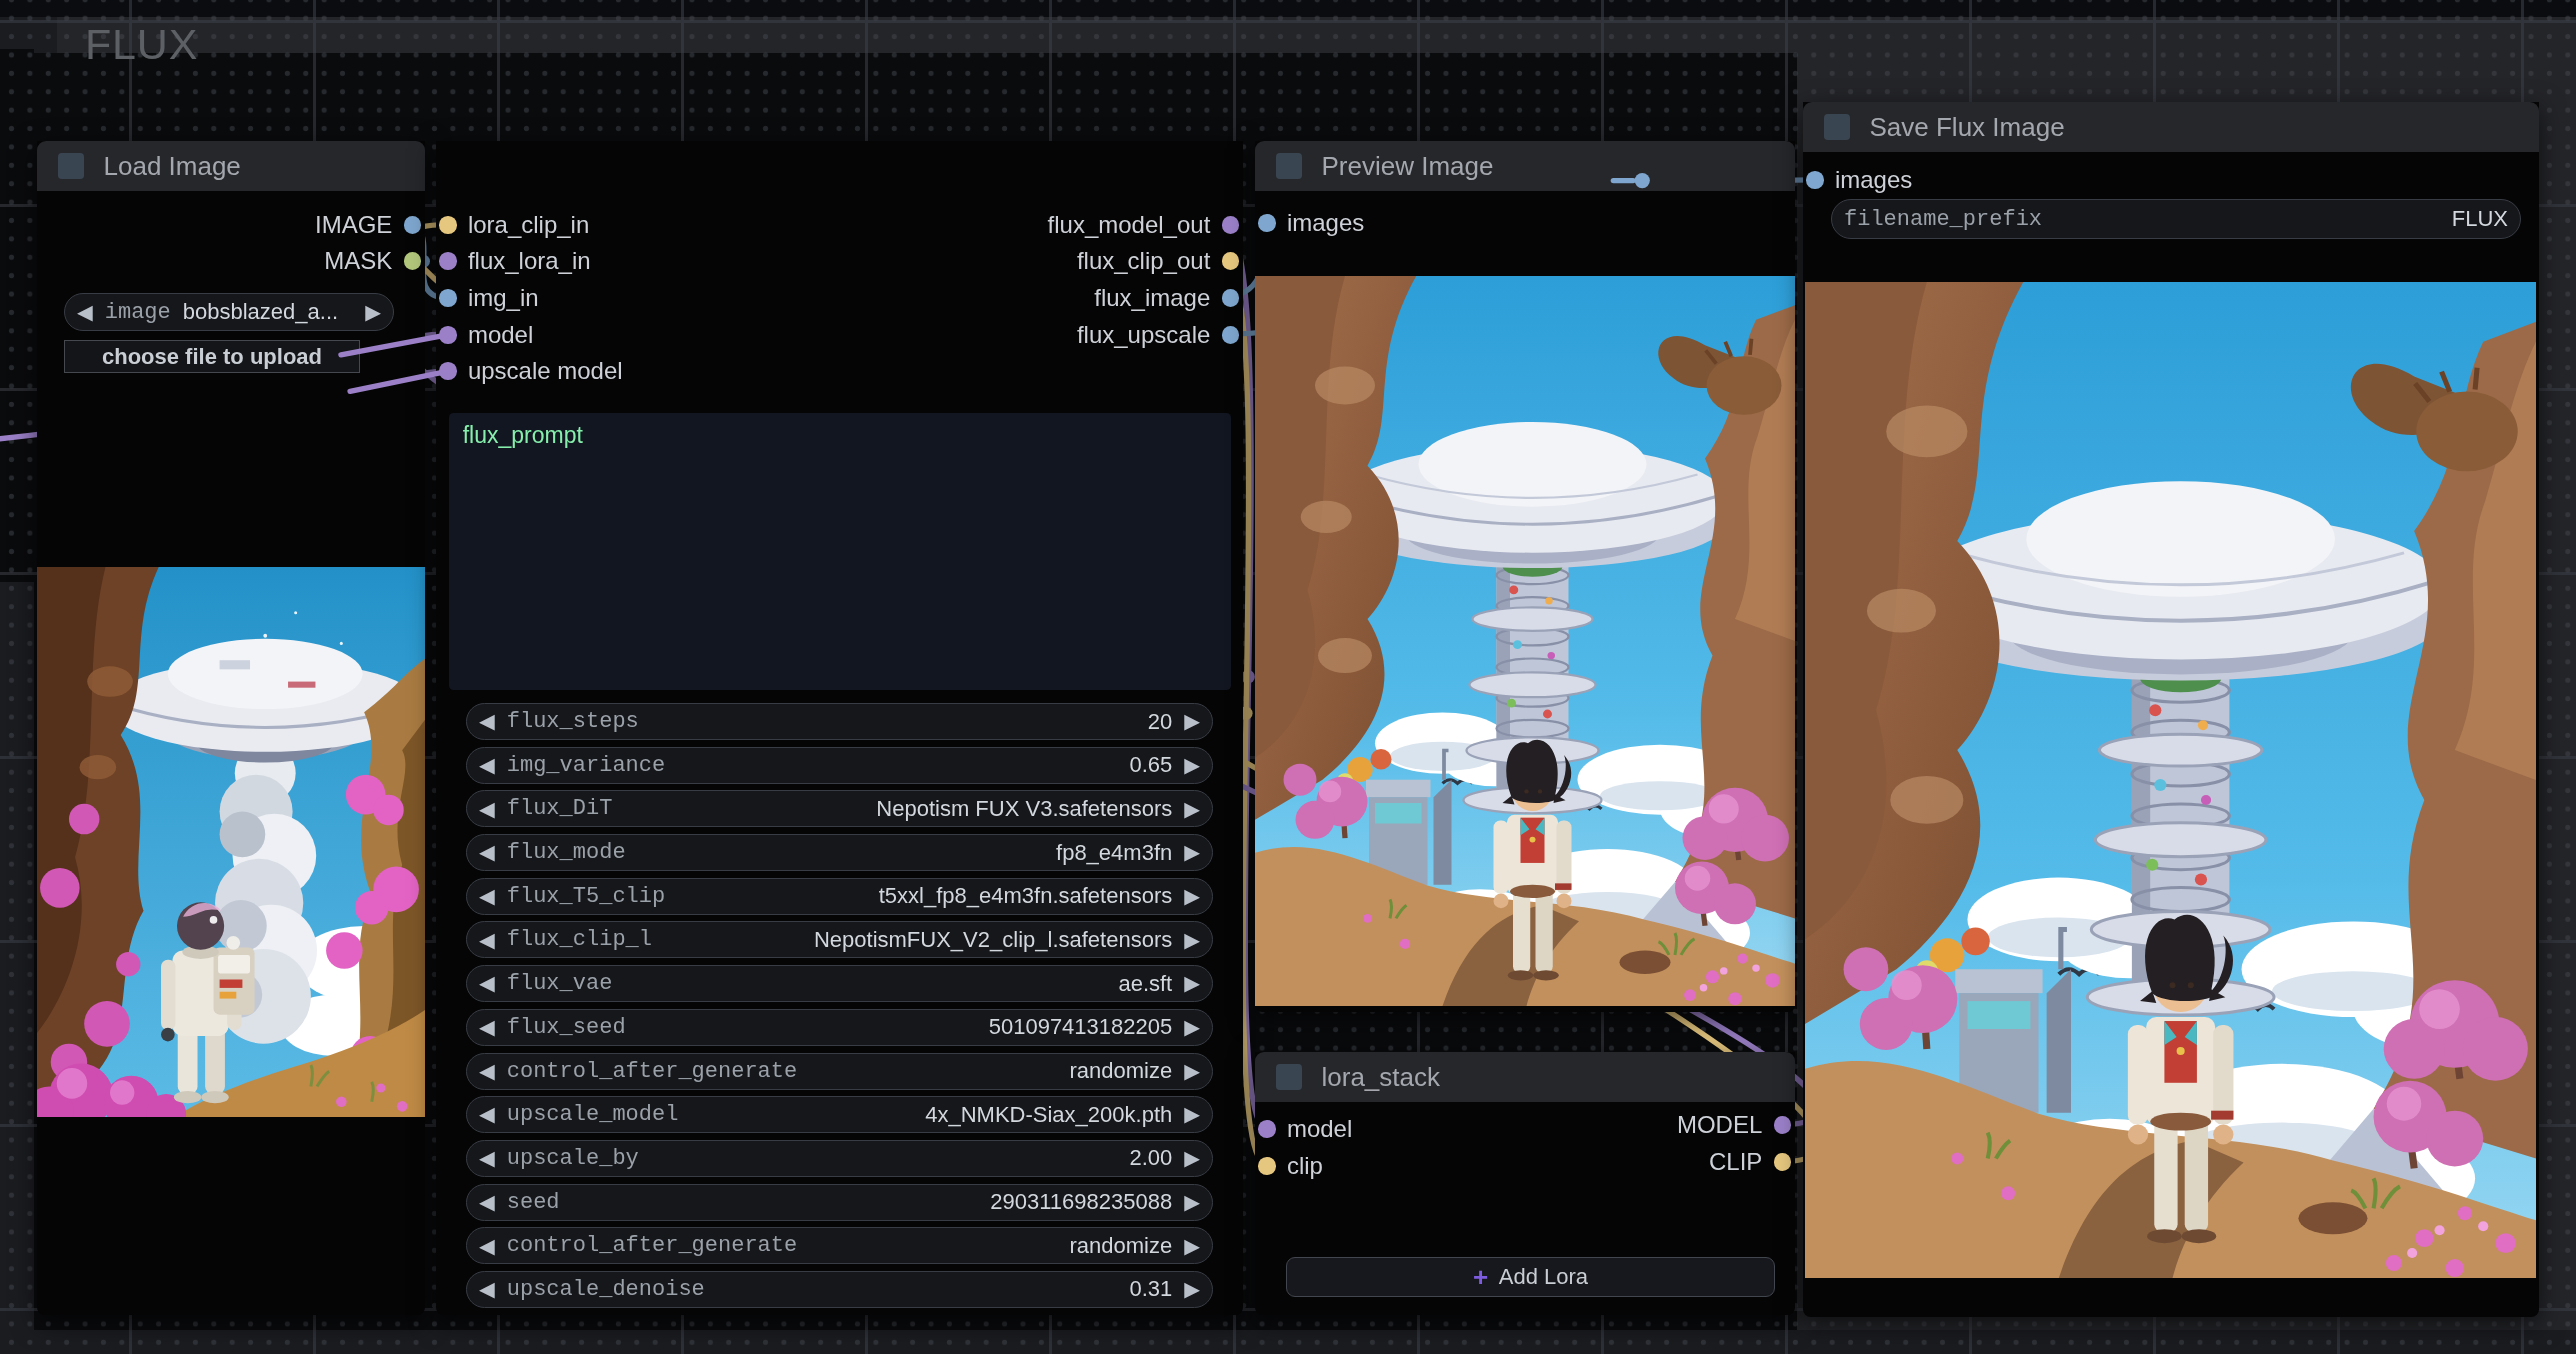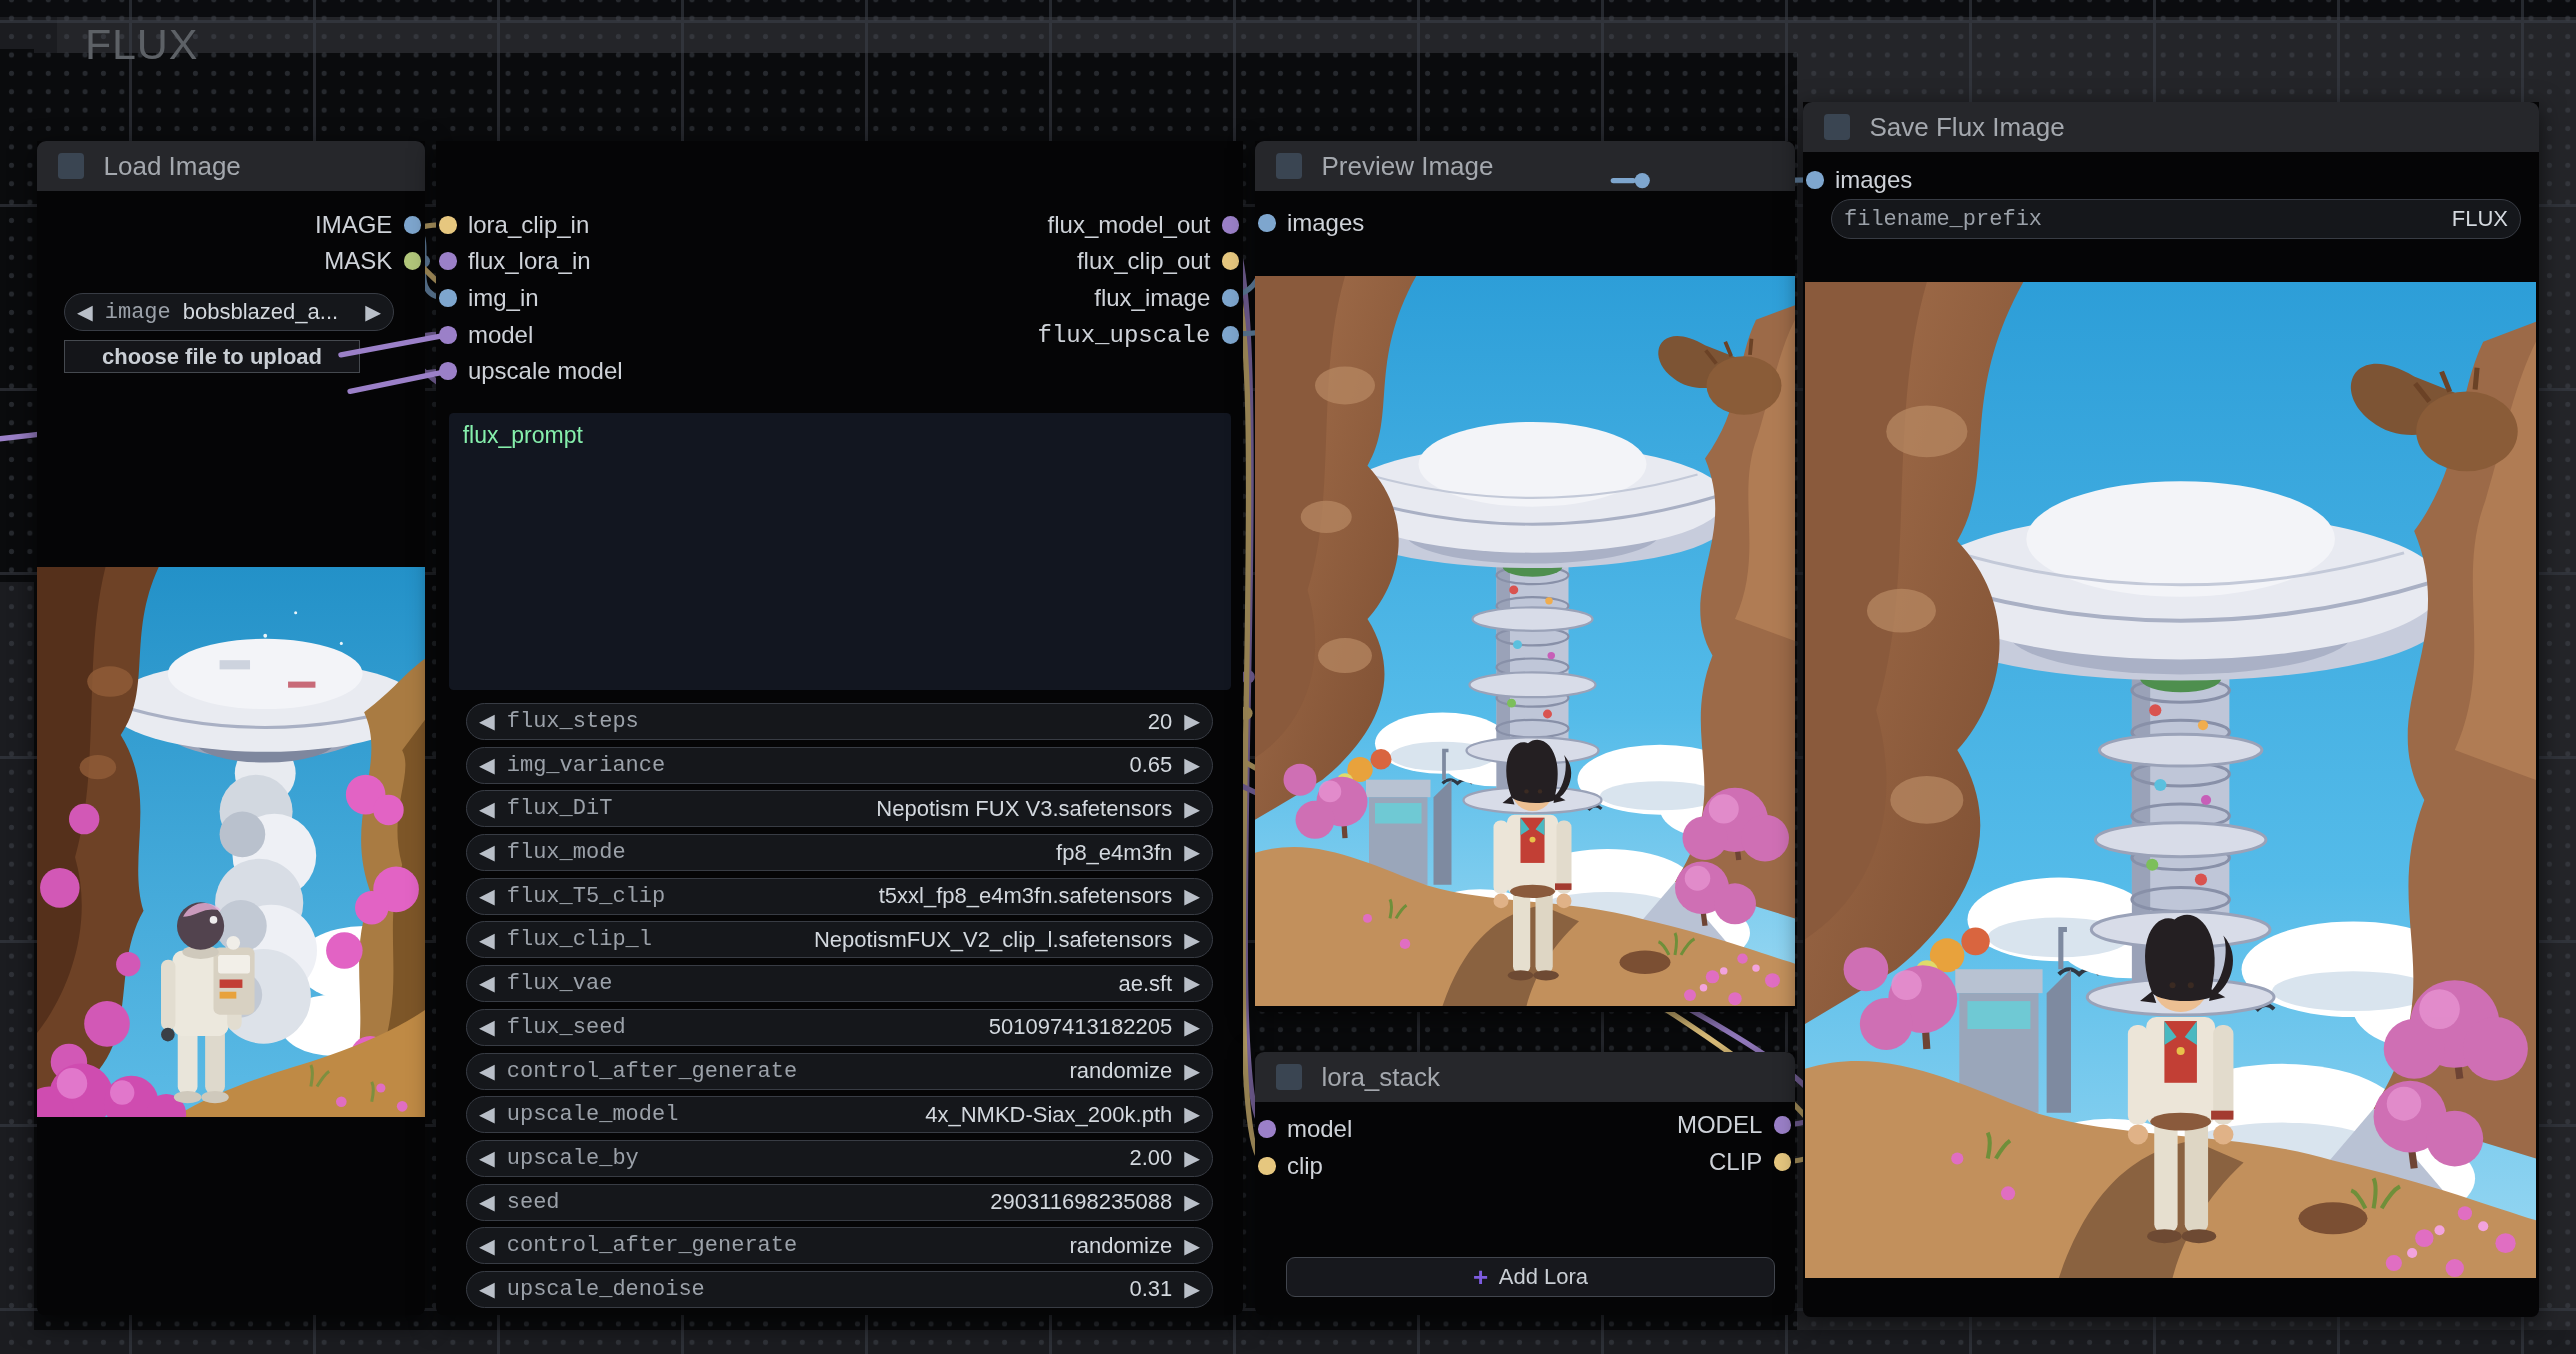--- a/index.html
+++ b/index.html
@@ -504,21 +504,21 @@
         <span class="pdot" style="background: rgb(155, 128, 200);"></span>
       </div>
       <div class="port right" style="top: 107px;">
         <span class="plabel">flux_clip_out</span>
         <span class="pdot" style="background: rgb(230, 199, 127);"></span>
       </div>
       <div class="port right" style="top: 144px;">
         <span class="plabel">flux_image</span>
         <span class="pdot" style="background: rgb(126, 166, 206);"></span>
       </div>
-      <div class="port right" style="top: 181px; font-family: Liberation Mono, monospace;">
+      <div class="port right" style="top: 181px;">
         <span class="plabel">flux_upscale</span>
         <span class="pdot" style="background: rgb(126, 166, 206);"></span>
       </div>
     </div>
 
   <div class="node" style="left:1255px;top:141px;width:540px;height:871px;">
     <div class="node-header">
       <span class="collapse-icon"></span>
       <span class="node-title">Preview Image</span>
     </div>

